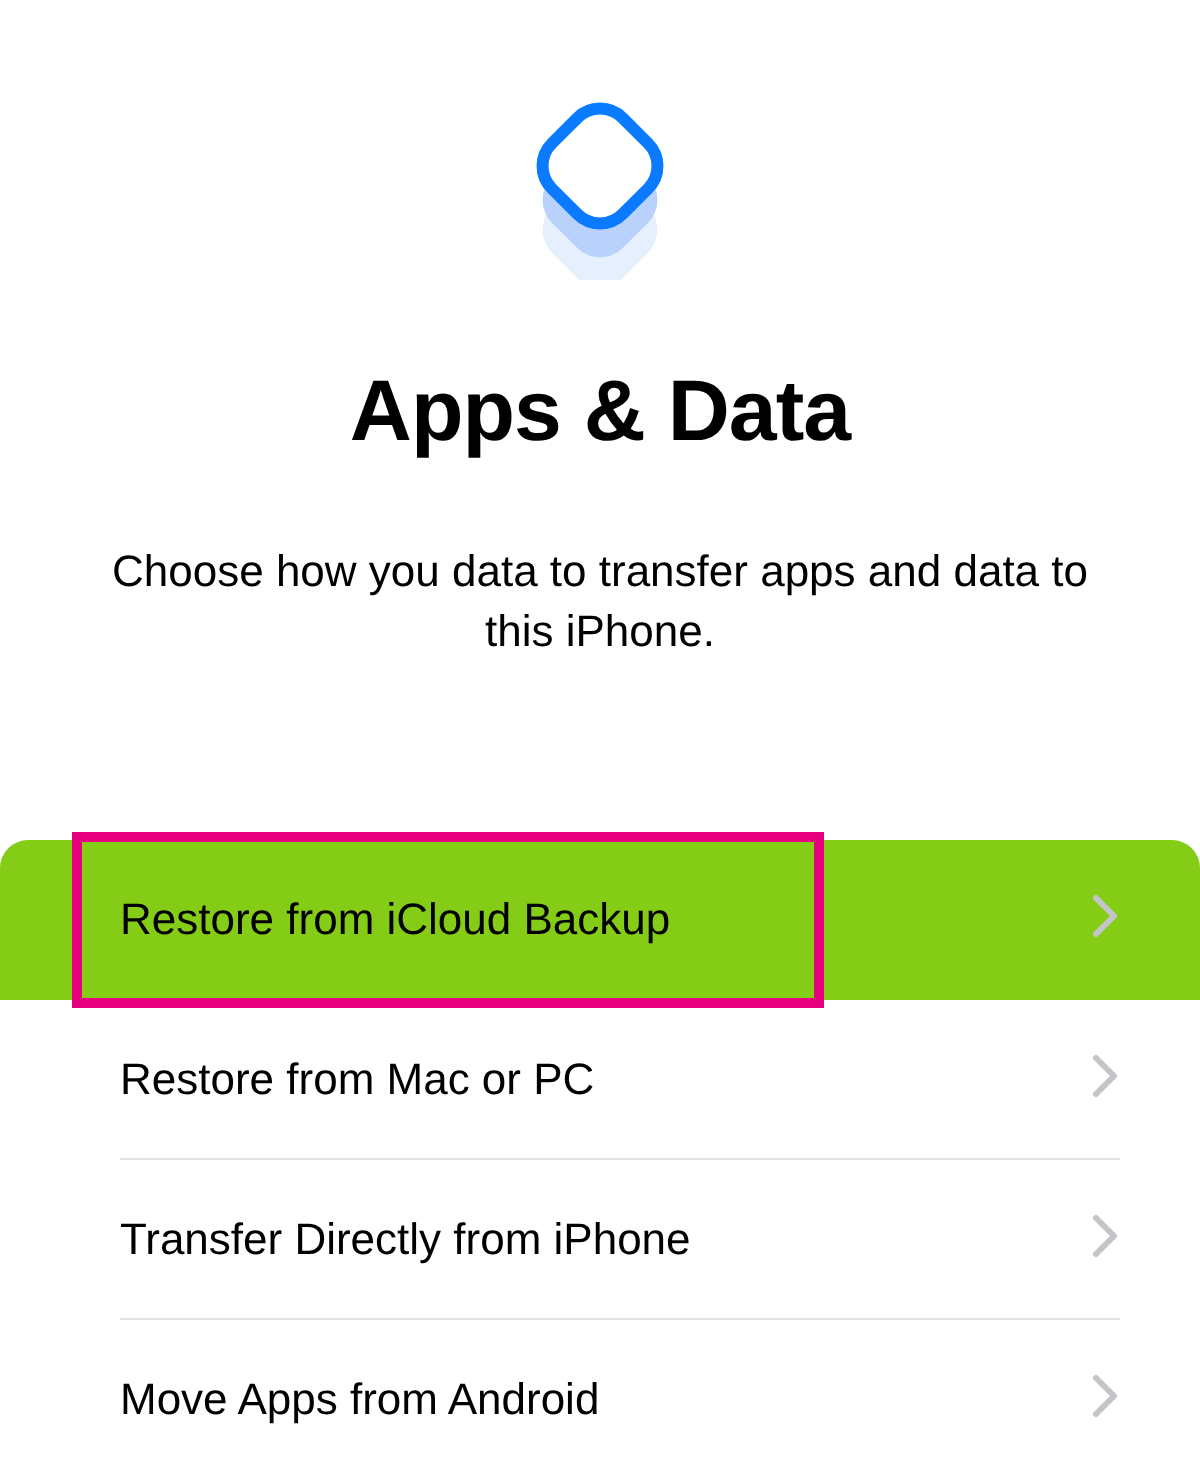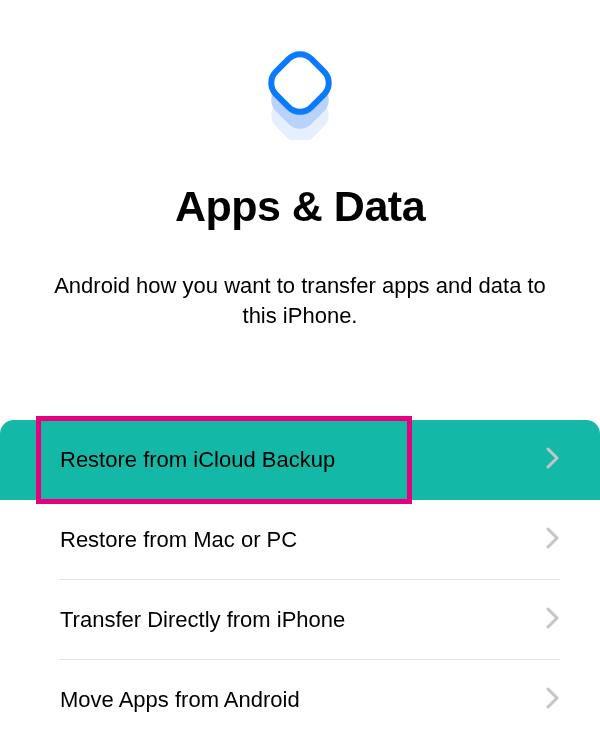--- a/index.html
+++ b/index.html
@@ -52,21 +52,21 @@
       display: flex;
       align-items: center;
       justify-content: space-between;
       padding: 0 40px 0 60px;
       background: #fff;
       cursor: pointer;
       position: relative;
       border-bottom: 1px solid #e4e4e6;
     }
     .option.selected {
-      background: #14b8a6;
+      background: #84cc16;
       border-top-left-radius: 14px;
       border-top-right-radius: 14px;
       border-bottom: none;
     }
     .option-label {
       font-size: 22px;
       font-weight: 500;
       color: #000;
     }
     .chevron {
@@ -101,21 +101,21 @@
       <rect x="30" y="60" width="50" height="50" rx="16" ry="16" transform="rotate(45 55 85)" fill="#e6effd"></rect>
 
       <rect x="30" y="45" width="50" height="50" rx="16" ry="16" transform="rotate(45 55 70)" fill="#b8d2fb"></rect>
 
       <rect x="30" y="28" width="50" height="50" rx="16" ry="16" transform="rotate(45 55 53)" fill="#fff" stroke="#0a7aff" stroke-width="6"></rect>
     </svg>
   </div>
 
   <h1 class="title">Apps &amp; Data</h1>
 
-  <p class="subtitle">Android how you want to transfer apps and data to this iPhone.</p>
+  <p class="subtitle">Choose how you data to transfer apps and data to this iPhone.</p>
 
   <div class="options" style="position:relative;">
 
     <div class="option selected" style="position:relative;">
       <span class="option-label">Restore from iCloud Backup</span>
       <span class="chevron">
         <svg width="14" height="22" viewBox="0 0 14 22" fill="none">
             <path d="M2 2 L11 11 L2 20" stroke="#c5c5c9" stroke-width="3" stroke-linecap="round" stroke-linejoin="round"></path>
           </svg>
       </span>

